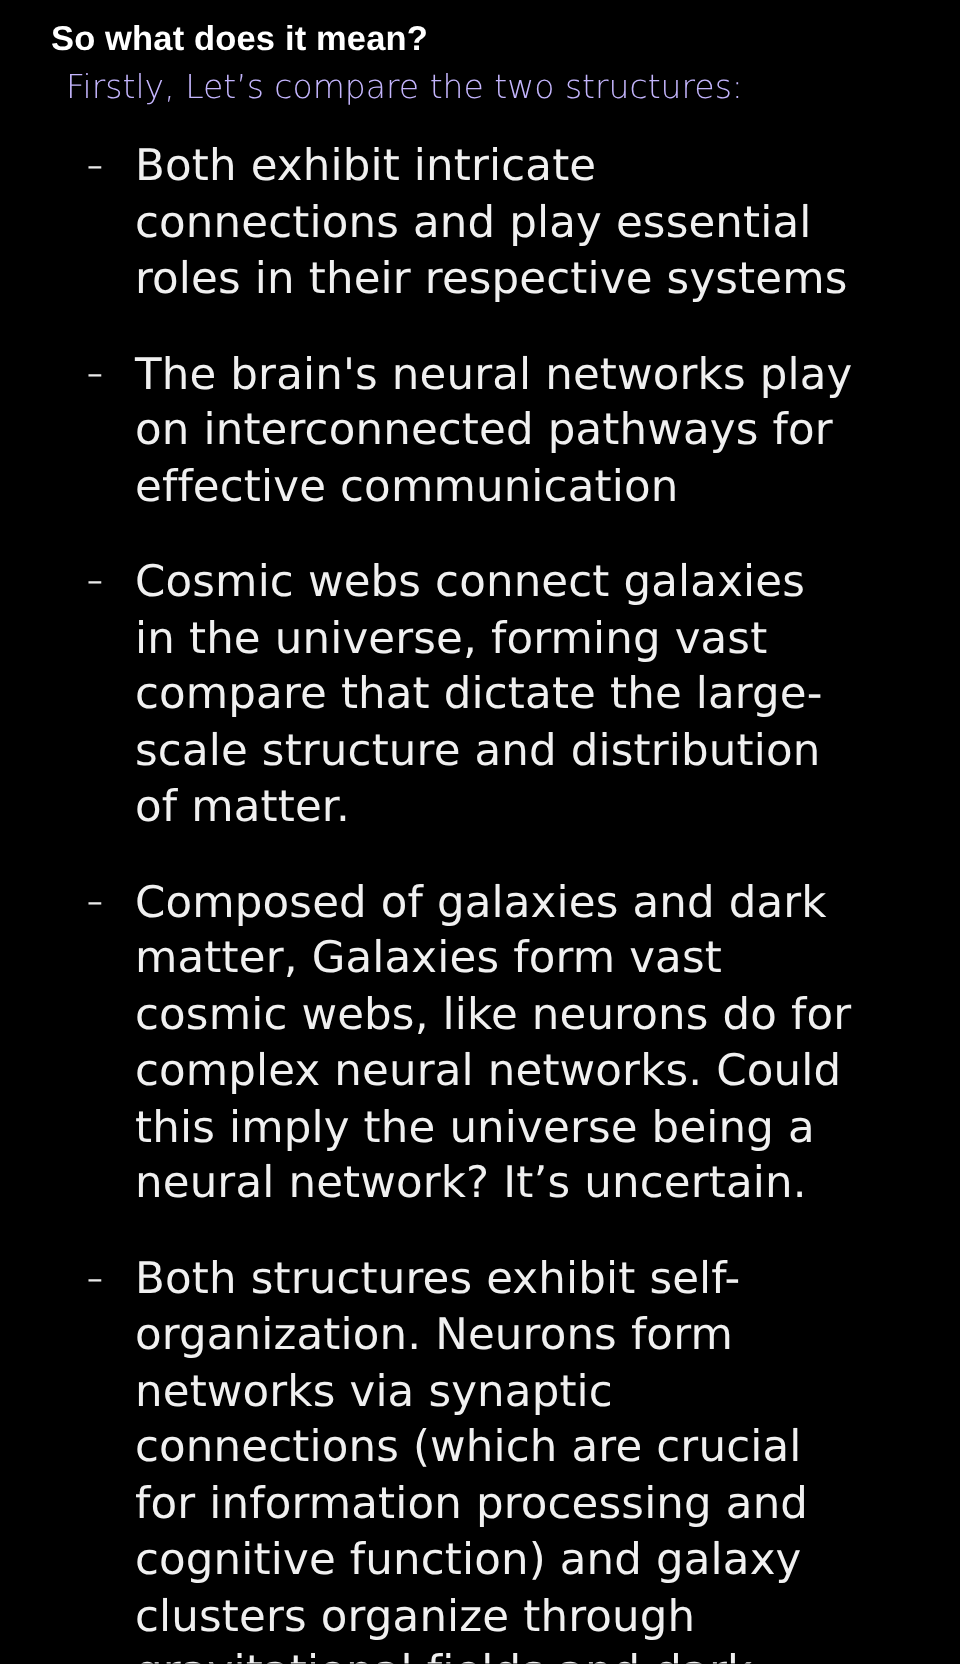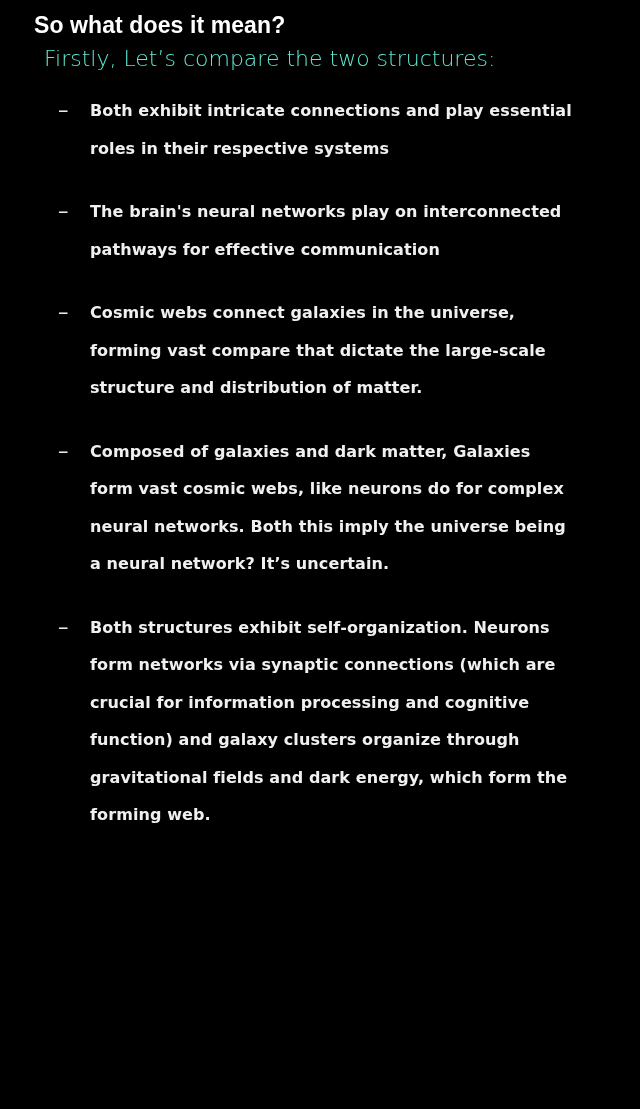--- a/index.html
+++ b/index.html
@@ -27,21 +27,21 @@
     font-weight: bold;
     font-size: 23px;
     line-height: 30px;
     color: #ffffff;
     margin: 0 0 4px 10px;
     letter-spacing: 0.1px;
   }
   .intro {
     font-size: 22px;
     line-height: 30px;
-    color: #5eead4;
+    color: #c4b5fd;
     margin: 0 0 18px 20px;
     font-weight: 300;
   }
   ul.points {
     list-style: none;
     margin: 0;
     padding: 0 0 0 34px;
   }
   ul.points li {
     display: flex;
@@ -53,24 +53,24 @@
   }
   .dash {
     flex: 0 0 auto;
     width: 32px;
     font-size: 21px;
     line-height: 37.5px;
     color: #eaeaea;
   }
   .ptext {
     flex: 1 1 auto;
-    font-size: 16px;
+    font-size: 29px;
     line-height: 37.5px;
     color: #f0f0f0;
-    font-weight: 700;
+    font-weight: 400;
     letter-spacing: 0.1px;
   }
 </style>
 </head>
 <body>
 
 <div class="page">
 
   <h1 class="title">So what does it mean?</h1>
 
@@ -88,21 +88,21 @@
       <span class="ptext">The brain's neural networks play on interconnected pathways for effective communication</span>
     </li>
 
     <li>
       <span class="dash">–</span>
       <span class="ptext">Cosmic webs connect galaxies in the universe, forming vast compare that dictate the large-scale structure and distribution of matter.</span>
     </li>
 
     <li>
       <span class="dash">–</span>
-      <span class="ptext">Composed of galaxies and dark matter, Galaxies form vast cosmic webs, like neurons do for complex neural networks. Both this imply the universe being a neural network? It’s uncertain.</span>
+      <span class="ptext">Composed of galaxies and dark matter, Galaxies form vast cosmic webs, like neurons do for complex neural networks. Could this imply the universe being a neural network? It’s uncertain.</span>
     </li>
 
     <li>
       <span class="dash">–</span>
       <span class="ptext">Both structures exhibit self-organization. Neurons form networks via synaptic connections (which are crucial for information processing and cognitive function) and galaxy clusters organize through gravitational fields and dark energy, which form the forming web.</span>
     </li>
 
   </ul>
 
 </div>

